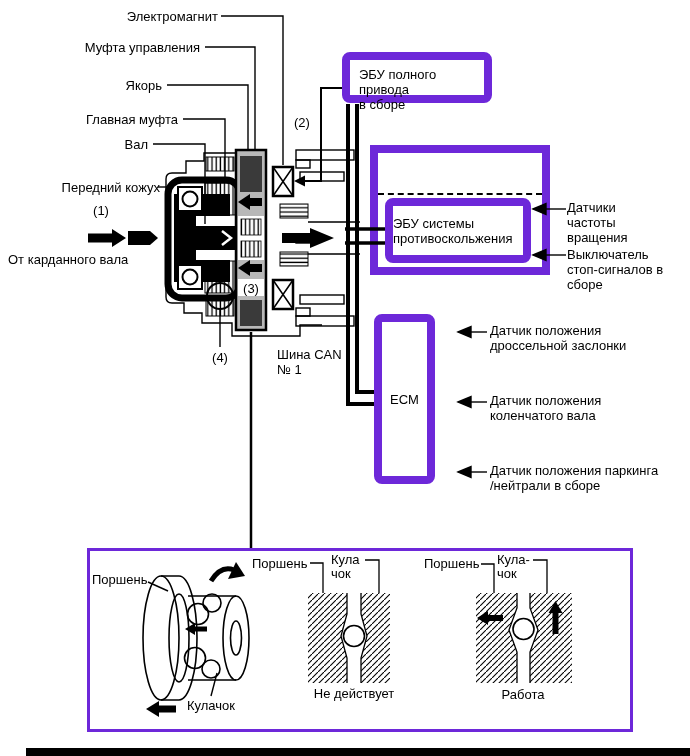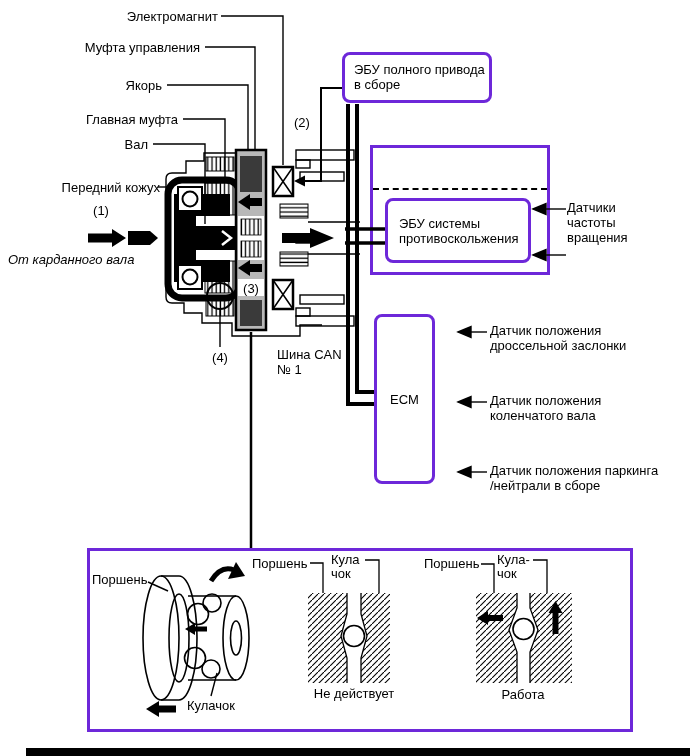--- a/index.html
+++ b/index.html
@@ -5,39 +5,39 @@
   html,body{margin:0;padding:0;background:#fff;}
   #stage{
     position:relative;width:690px;height:756px;background:#ffffff;
     font-family:"Liberation Sans","DejaVu Sans",sans-serif;
     font-size:13px;line-height:15px;color:#000;overflow:hidden;
   }
   .lbl{position:absolute;white-space:nowrap;z-index:3;}
   .pre{white-space:pre-line;}
   .r{text-align:right;}
   .c{text-align:center;}
-  .box{position:absolute;background:#fff;border:3px solid #6d28d9;box-sizing:border-box;z-index:1;}
+  .box{position:absolute;background:#fff;border:8px solid #6d28d9;box-sizing:border-box;z-index:1;}
   .rounded{border-radius:8px;}
   svg#art{position:absolute;left:0;top:0;z-index:2;pointer-events:none;}
 </style>
 </head>
 <body>
 
 <div id="stage">
 
   <div class="box rounded" style="left:342px;top:52px;width:150px;height:51px;padding:7px 0 0 9px;">
     <div class="pre">ЭБУ полного привода
 в сборе</div>
   </div>
 
   <div class="box" style="left:370px;top:145px;width:180px;height:130px;">
     <div style="position:absolute;left:0;right:0;top:40px;border-top:2px dashed #000;"></div>
   </div>
 
-  <div class="box rounded" style="left:385px;top:198px;width:146px;height:65px;display:flex;align-items:center;padding-left:11px;">
+  <div class="box rounded" style="left:385px;top:198px;width:146px;height:65px;display:flex;align-items:center;">
     <div class="pre">ЭБУ системы
 противоскольжения</div>
   </div>
 
   <div class="box rounded" style="left:374px;top:314px;width:61px;height:170px;display:flex;align-items:center;justify-content:center;">
     <div>ECM</div>
   </div>
 
   <div class="box" style="left:87px;top:548px;width:546px;height:184px;border-width:3px;"></div>
 
@@ -208,30 +208,33 @@
   </svg>
 
   <div class="lbl r" style="left:98px;top:9px;width:120px;">Электромагнит</div>
   <div class="lbl r" style="left:20px;top:40px;width:180px;text-align:right;">Муфта управления</div>
   <div class="lbl r" style="left:40px;top:78px;width:122px;">Якорь</div>
   <div class="lbl r" style="left:40px;top:112px;width:138px;">Главная муфта</div>
   <div class="lbl r" style="left:40px;top:137px;width:108px;">Вал</div>
   <div class="lbl r" style="left:15px;top:180px;width:145px;">Передний кожух</div>
 
   <div class="lbl c" style="left:84px;top:203px;width:34px;">(1)</div>
-  <div class="lbl" style="left:8px;top:252px;font-style:italic;">От карданного вала</div>
+  <div class="lbl" style="left:8px;top:252px;">От карданного вала</div>
   <div class="lbl" style="left:294px;top:115px;">(2)</div>
   <div class="lbl c" style="left:236px;top:281px;width:30px;">(3)</div>
   <div class="lbl c" style="left:206px;top:350px;width:28px;">(4)</div>
   <div class="lbl pre" style="left:277px;top:347px;">Шина CAN
 № 1</div>
 
   <div class="lbl pre" style="left:567px;top:200px;">Датчики
 частоты
 вращения</div>
+  <div class="lbl pre" style="left:567px;top:247px;">Выключатель
+стоп-сигналов в
+сборе</div>
   <div class="lbl pre" style="left:490px;top:323px;">Датчик положения
 дроссельной заслонки</div>
   <div class="lbl pre" style="left:490px;top:393px;">Датчик положения
 коленчатого вала</div>
   <div class="lbl pre" style="left:490px;top:463px;">Датчик положения паркинга
 /нейтрали в сборе</div>
 
   <div class="lbl" style="left:92px;top:572px;">Поршень</div>
   <div class="lbl" style="left:187px;top:698px;">Кулачок</div>
   <div class="lbl" style="left:252px;top:556px;">Поршень</div>

